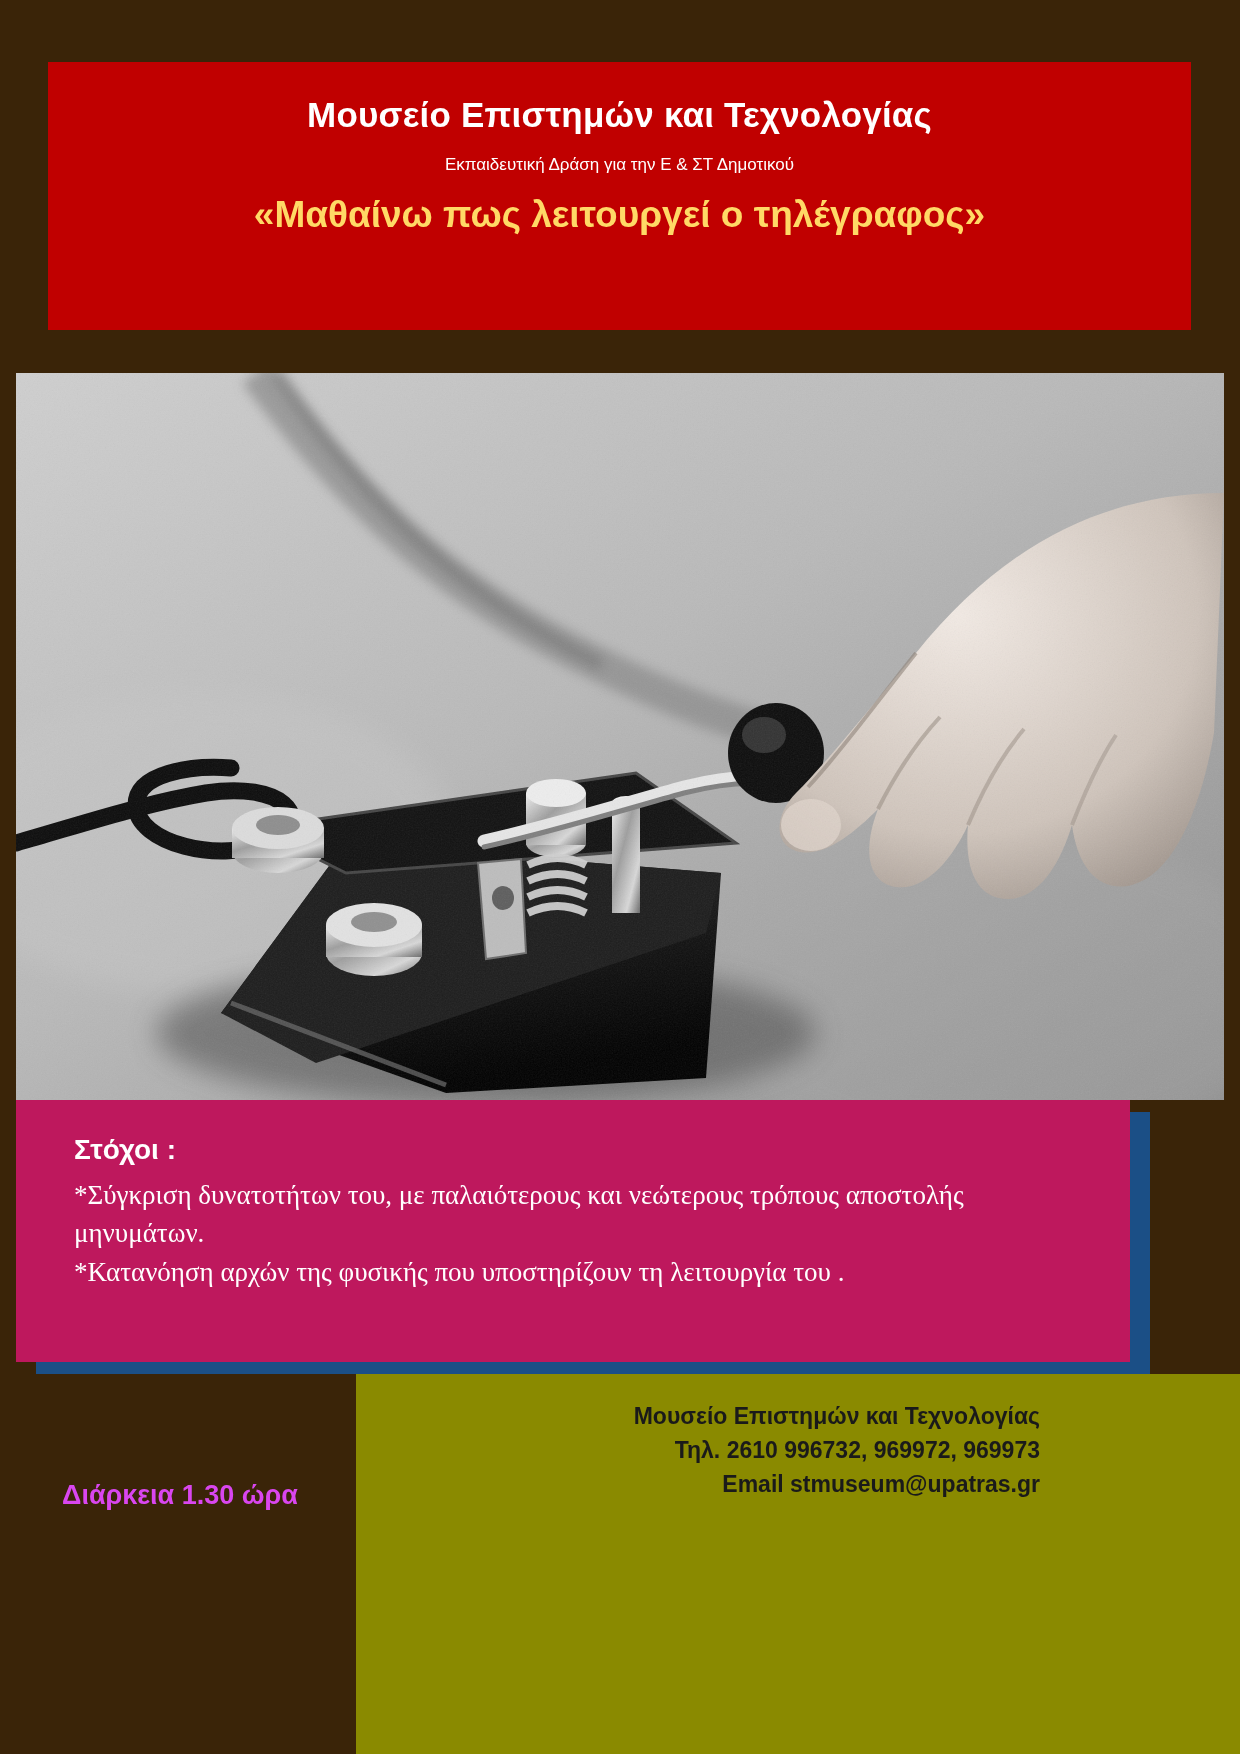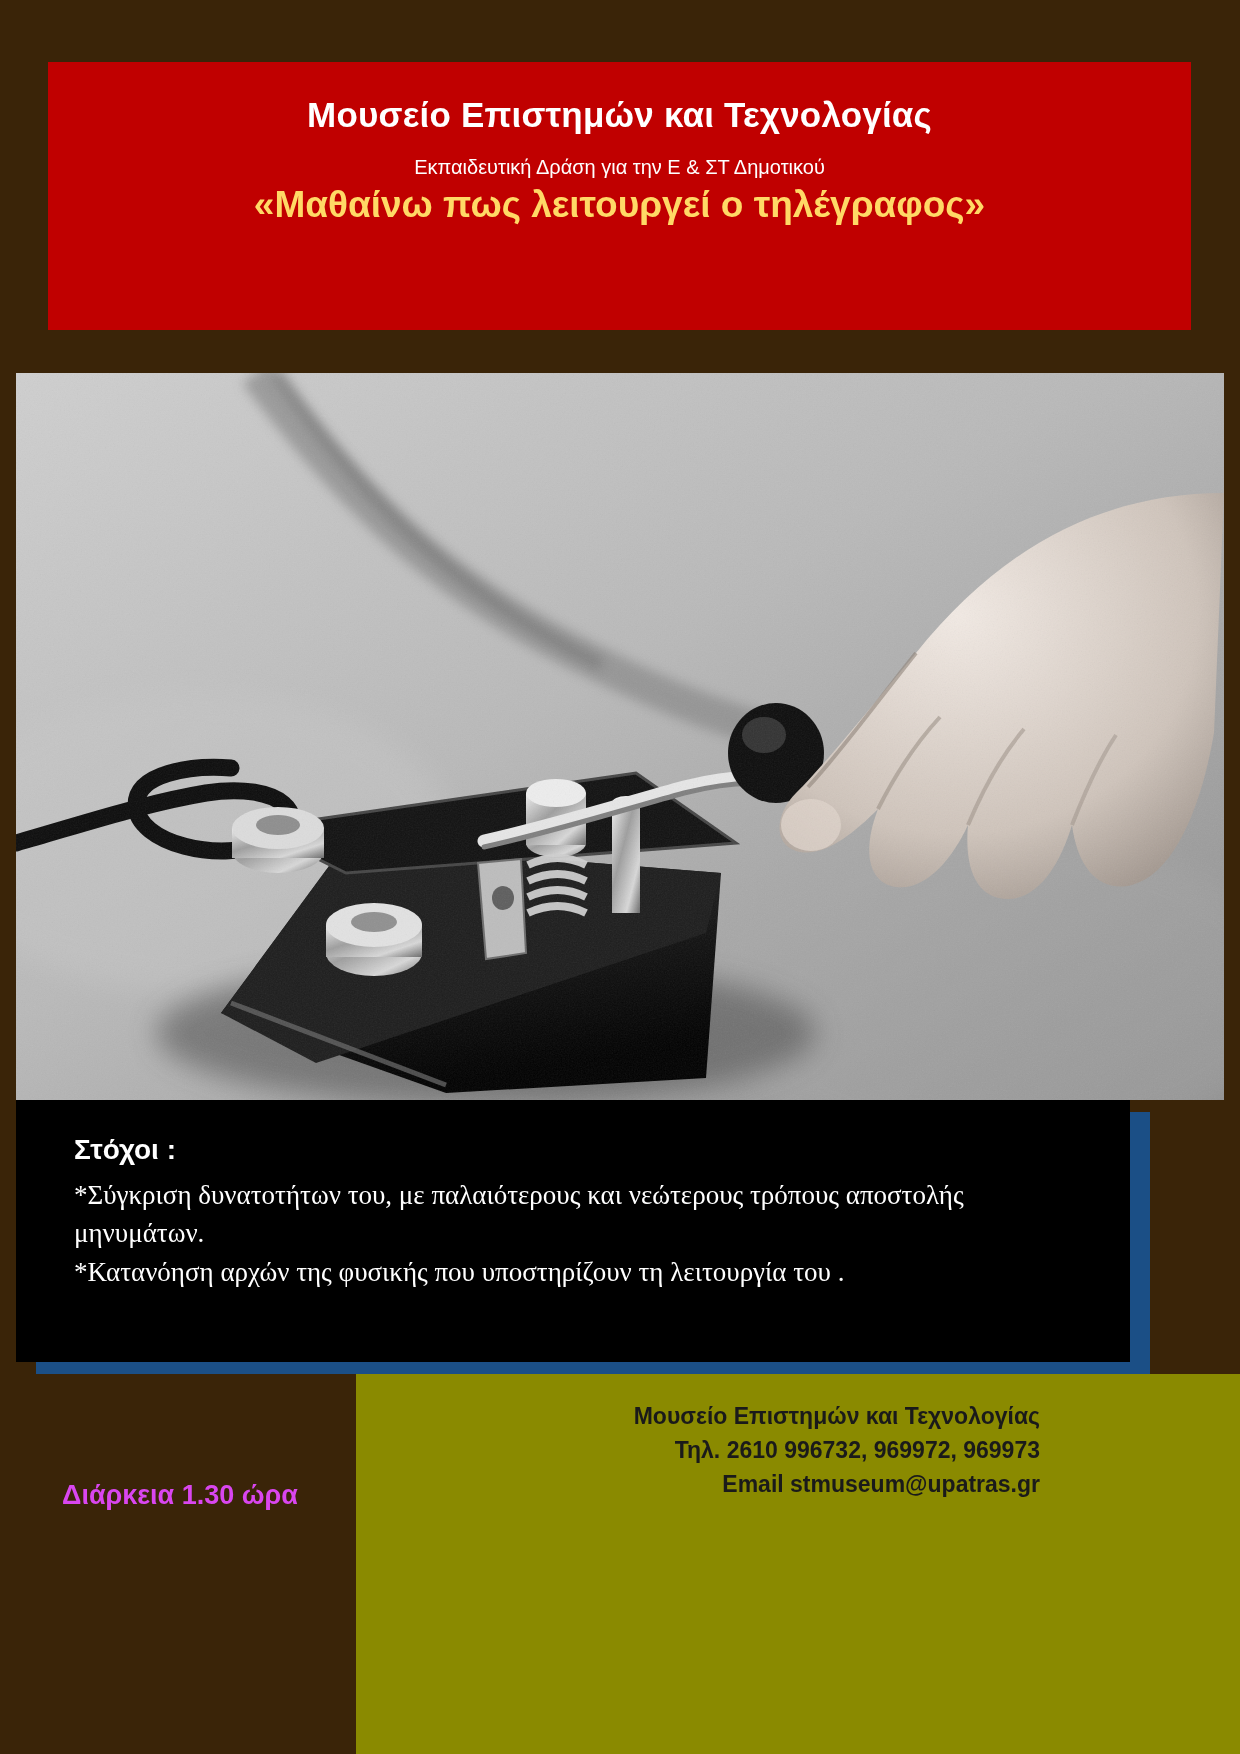--- a/index.html
+++ b/index.html
@@ -29,30 +29,30 @@
   }
   .museum-title {
     color: #ffffff;
     font-size: 35px;
     font-weight: bold;
     line-height: 1.42;
     letter-spacing: 0.2px;
   }
   .subtitle {
     color: #ffffff;
-    font-size: 20px;
+    font-size: 17px;
     font-weight: normal;
     margin-top: 14px;
     line-height: 1.3;
   }
   .action-title {
     color: #ffd966;
     font-size: 37px;
     font-weight: bold;
-    margin-top: 2px;
+    margin-top: 16px;
     line-height: 1.25;
   }
 
   
   .photo-wrap {
     position: absolute;
     left: 16px;
     top: 373px;
     width: 1208px;
     height: 727px;
@@ -69,21 +69,21 @@
     width: 1114px;
     height: 262px;
     background: #1b4f86;
   }
   .objectives {
     position: absolute;
     left: 16px;
     top: 1100px;
     width: 1114px;
     height: 262px;
-    background: #000000;
+    background: #be185d;
     box-sizing: border-box;
     padding: 34px 40px 0 58px;
   }
   .obj-heading {
     color: #ffffff;
     font-size: 28px;
     font-weight: bold;
     margin-bottom: 10px;
   }
   .obj-line {

